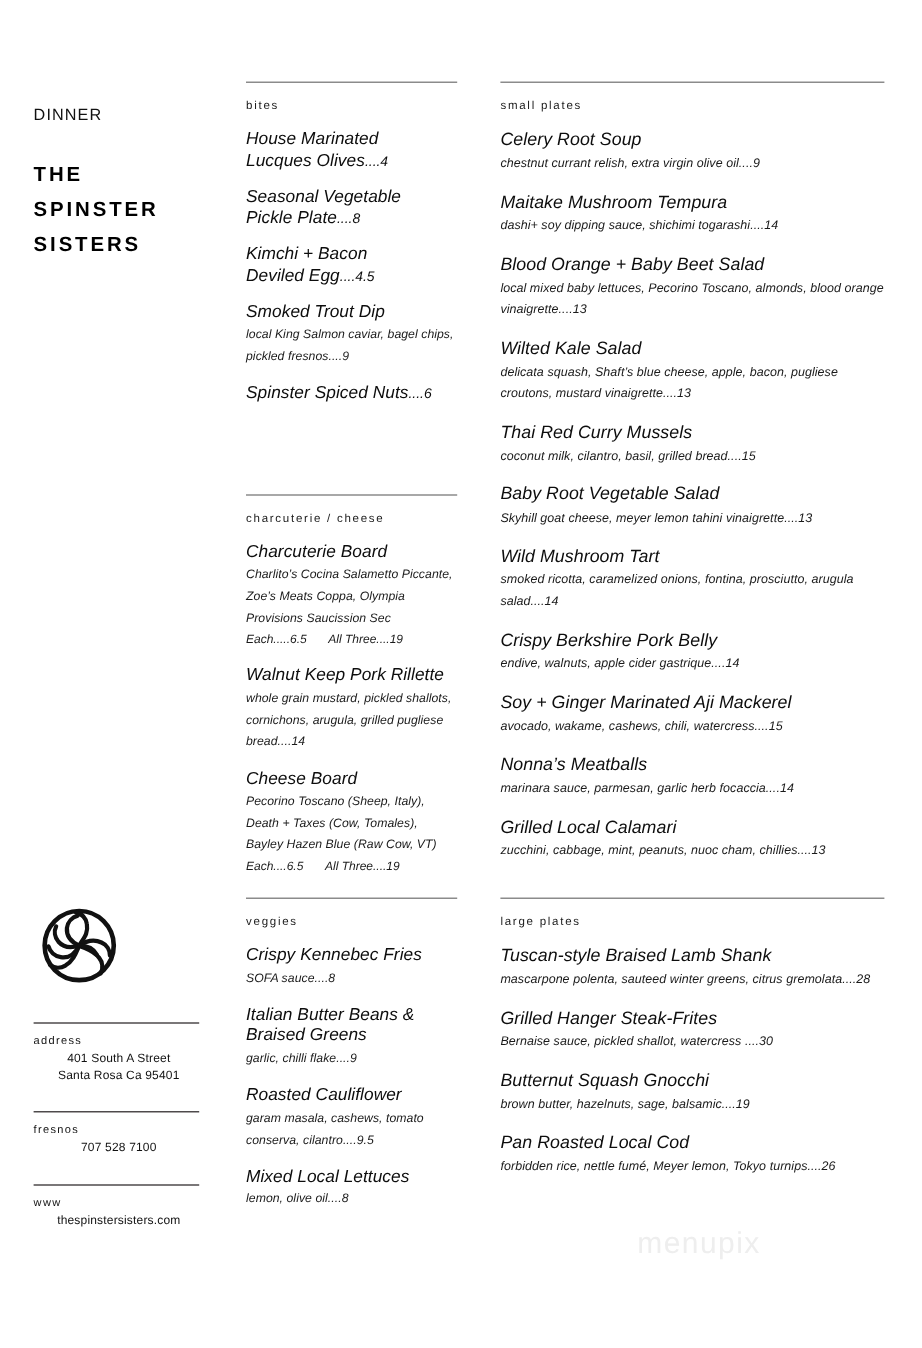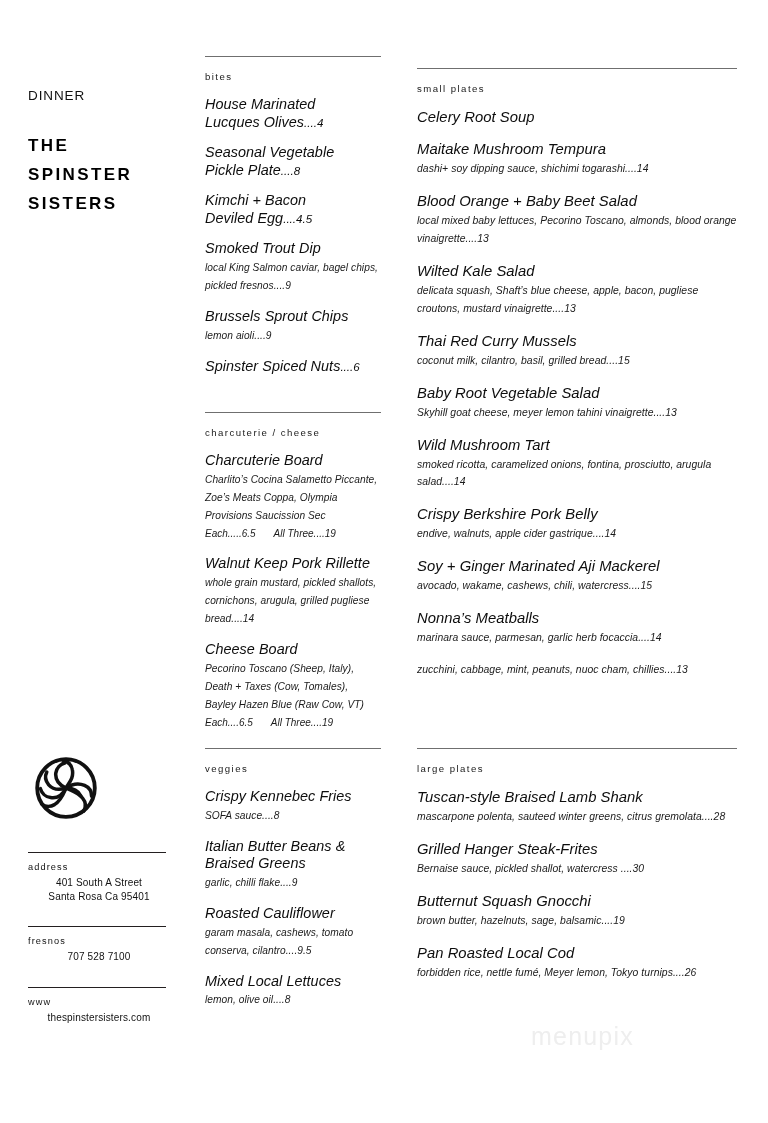--- a/index.html
+++ b/index.html
@@ -194,40 +194,36 @@
     <div class="foot-key">fresnos</div>
     <div class="foot-val">707 528 7100</div>
 
     <hr class="foot-rule third">
     <div class="foot-key">www</div>
     <div class="foot-val">thespinstersisters.com</div>
   </div>
 
   <div class="col col-bites">
 
-    <div class="sect" style="top:56px;">
+    <div class="sect" style="top:68px;">
       <hr class="sect-rule">
       <div class="sect-label">bites</div>
       <div>
           <div class="item">
             <div class="item-name">House Marinated<br>Lucques Olives<span class="price">....4</span></div>
           </div>
           <div class="item">
             <div class="item-name">Seasonal Vegetable<br>Pickle Plate<span class="price">....8</span></div>
           </div>
           <div class="item">
             <div class="item-name">Kimchi + Bacon<br>Deviled Egg<span class="price">....4.5</span></div>
           </div>
           <div class="item">
             <div class="item-name">Smoked Trout Dip</div>
             <div class="item-desc">local King Salmon caviar, bagel chips, pickled fresnos....9</div>
-          </div>
-          <div class="item">
-            <div class="item-name">Brussels Sprout Chips</div>
-            <div class="item-desc">lemon aioli....9</div>
           </div>
           <div class="item">
             <div class="item-name">Spinster Spiced Nuts<span class="price">....6</span></div>
           </div>
         </div>
     </div>
 
     <div class="sect" style="top:412px;">
       <hr class="sect-rule">
       <div class="sect-label">charcuterie / cheese</div>
@@ -275,20 +271,21 @@
   </div>
 
   <div class="col col-small">
 
     <div class="sect" style="top:68px;">
       <hr class="sect-rule">
       <div class="sect-label">small plates</div>
       <div>
           <div class="item">
             <div class="item-name">Celery Root Soup</div>
+            <div class="item-desc">chestnut currant relish, extra virgin olive oil....9</div>
           </div>
           <div class="item">
             <div class="item-name">Maitake Mushroom Tempura</div>
             <div class="item-desc">dashi+ soy dipping sauce, shichimi togarashi....14</div>
           </div>
           <div class="item">
             <div class="item-name">Blood Orange + Baby Beet Salad</div>
             <div class="item-desc">local mixed baby lettuces, Pecorino Toscano, almonds, blood orange vinaigrette....13</div>
           </div>
           <div class="item">
@@ -313,20 +310,21 @@
           </div>
           <div class="item">
             <div class="item-name">Soy + Ginger Marinated Aji Mackerel</div>
             <div class="item-desc">avocado, wakame, cashews, chili, watercress....15</div>
           </div>
           <div class="item">
             <div class="item-name">Nonna’s Meatballs</div>
             <div class="item-desc">marinara sauce, parmesan, garlic herb focaccia....14</div>
           </div>
           <div class="item">
+            <div class="item-name">Grilled Local Calamari</div>
             <div class="item-desc"> zucchini, cabbage, mint, peanuts, nuoc cham, chillies....13</div>
           </div>
         </div>
     </div>
 
     <div class="sect" style="top:748px;">
       <hr class="sect-rule">
       <div class="sect-label">large plates</div>
       <div>
           <div class="item">

